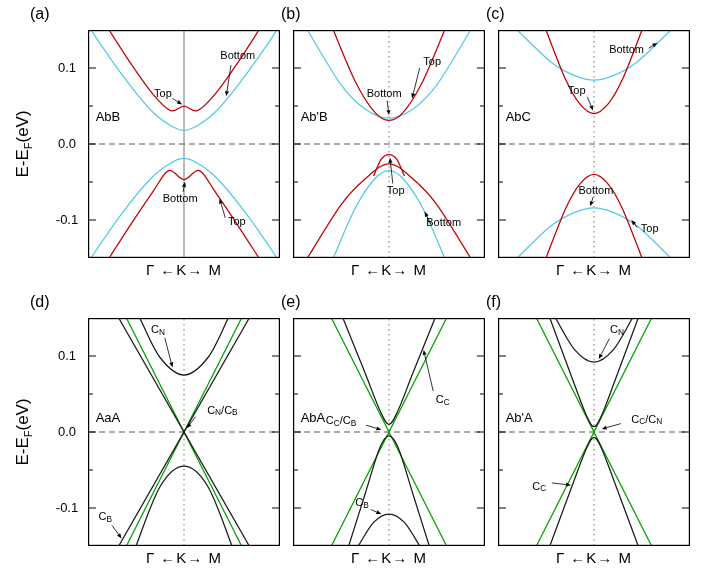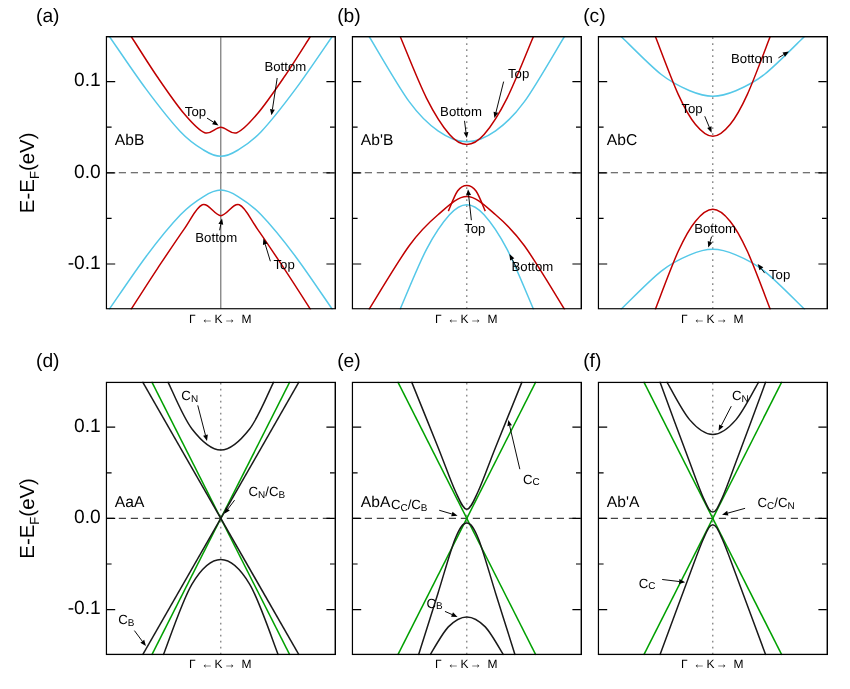--- a/index.html
+++ b/index.html
@@ -3,22 +3,22 @@
 <meta charset="utf-8">
 <style>
   *{margin:0;padding:0;box-sizing:border-box}
   html,body{background:#ffffff}
   body{font-family:"Liberation Sans",sans-serif;color:#000}
   #fig{position:relative;width:708px;height:574px;background:#fff;overflow:hidden}
   .letter{position:absolute;font-size:16px;color:#000}
   .ylab{position:absolute;left:-27px;width:100px;height:20px;text-align:center;
         font-size:17px;transform:rotate(-90deg);white-space:nowrap}
   .ylab sub{font-size:11px}
-  .ytick{position:absolute;left:50px;width:34px;text-align:right;font-size:16px;line-height:14px}
-  .xlab{position:absolute;width:192px;text-align:center;font-size:10px;letter-spacing:1px}
+  .ytick{position:absolute;left:50px;width:34px;text-align:center;font-size:13px;line-height:14px}
+  .xlab{position:absolute;width:192px;text-align:center;font-size:15px;letter-spacing:1px}
   svg.panel{position:absolute;background:#fff}
   svg text{font-family:"Liberation Sans",sans-serif}
 </style>
 </head>
 <body>
 
 <div id="fig">
 
   <div class="letter" style="left:30px;top:5px">(a)</div>
   <div class="letter" style="left:281px;top:5px">(b)</div>

